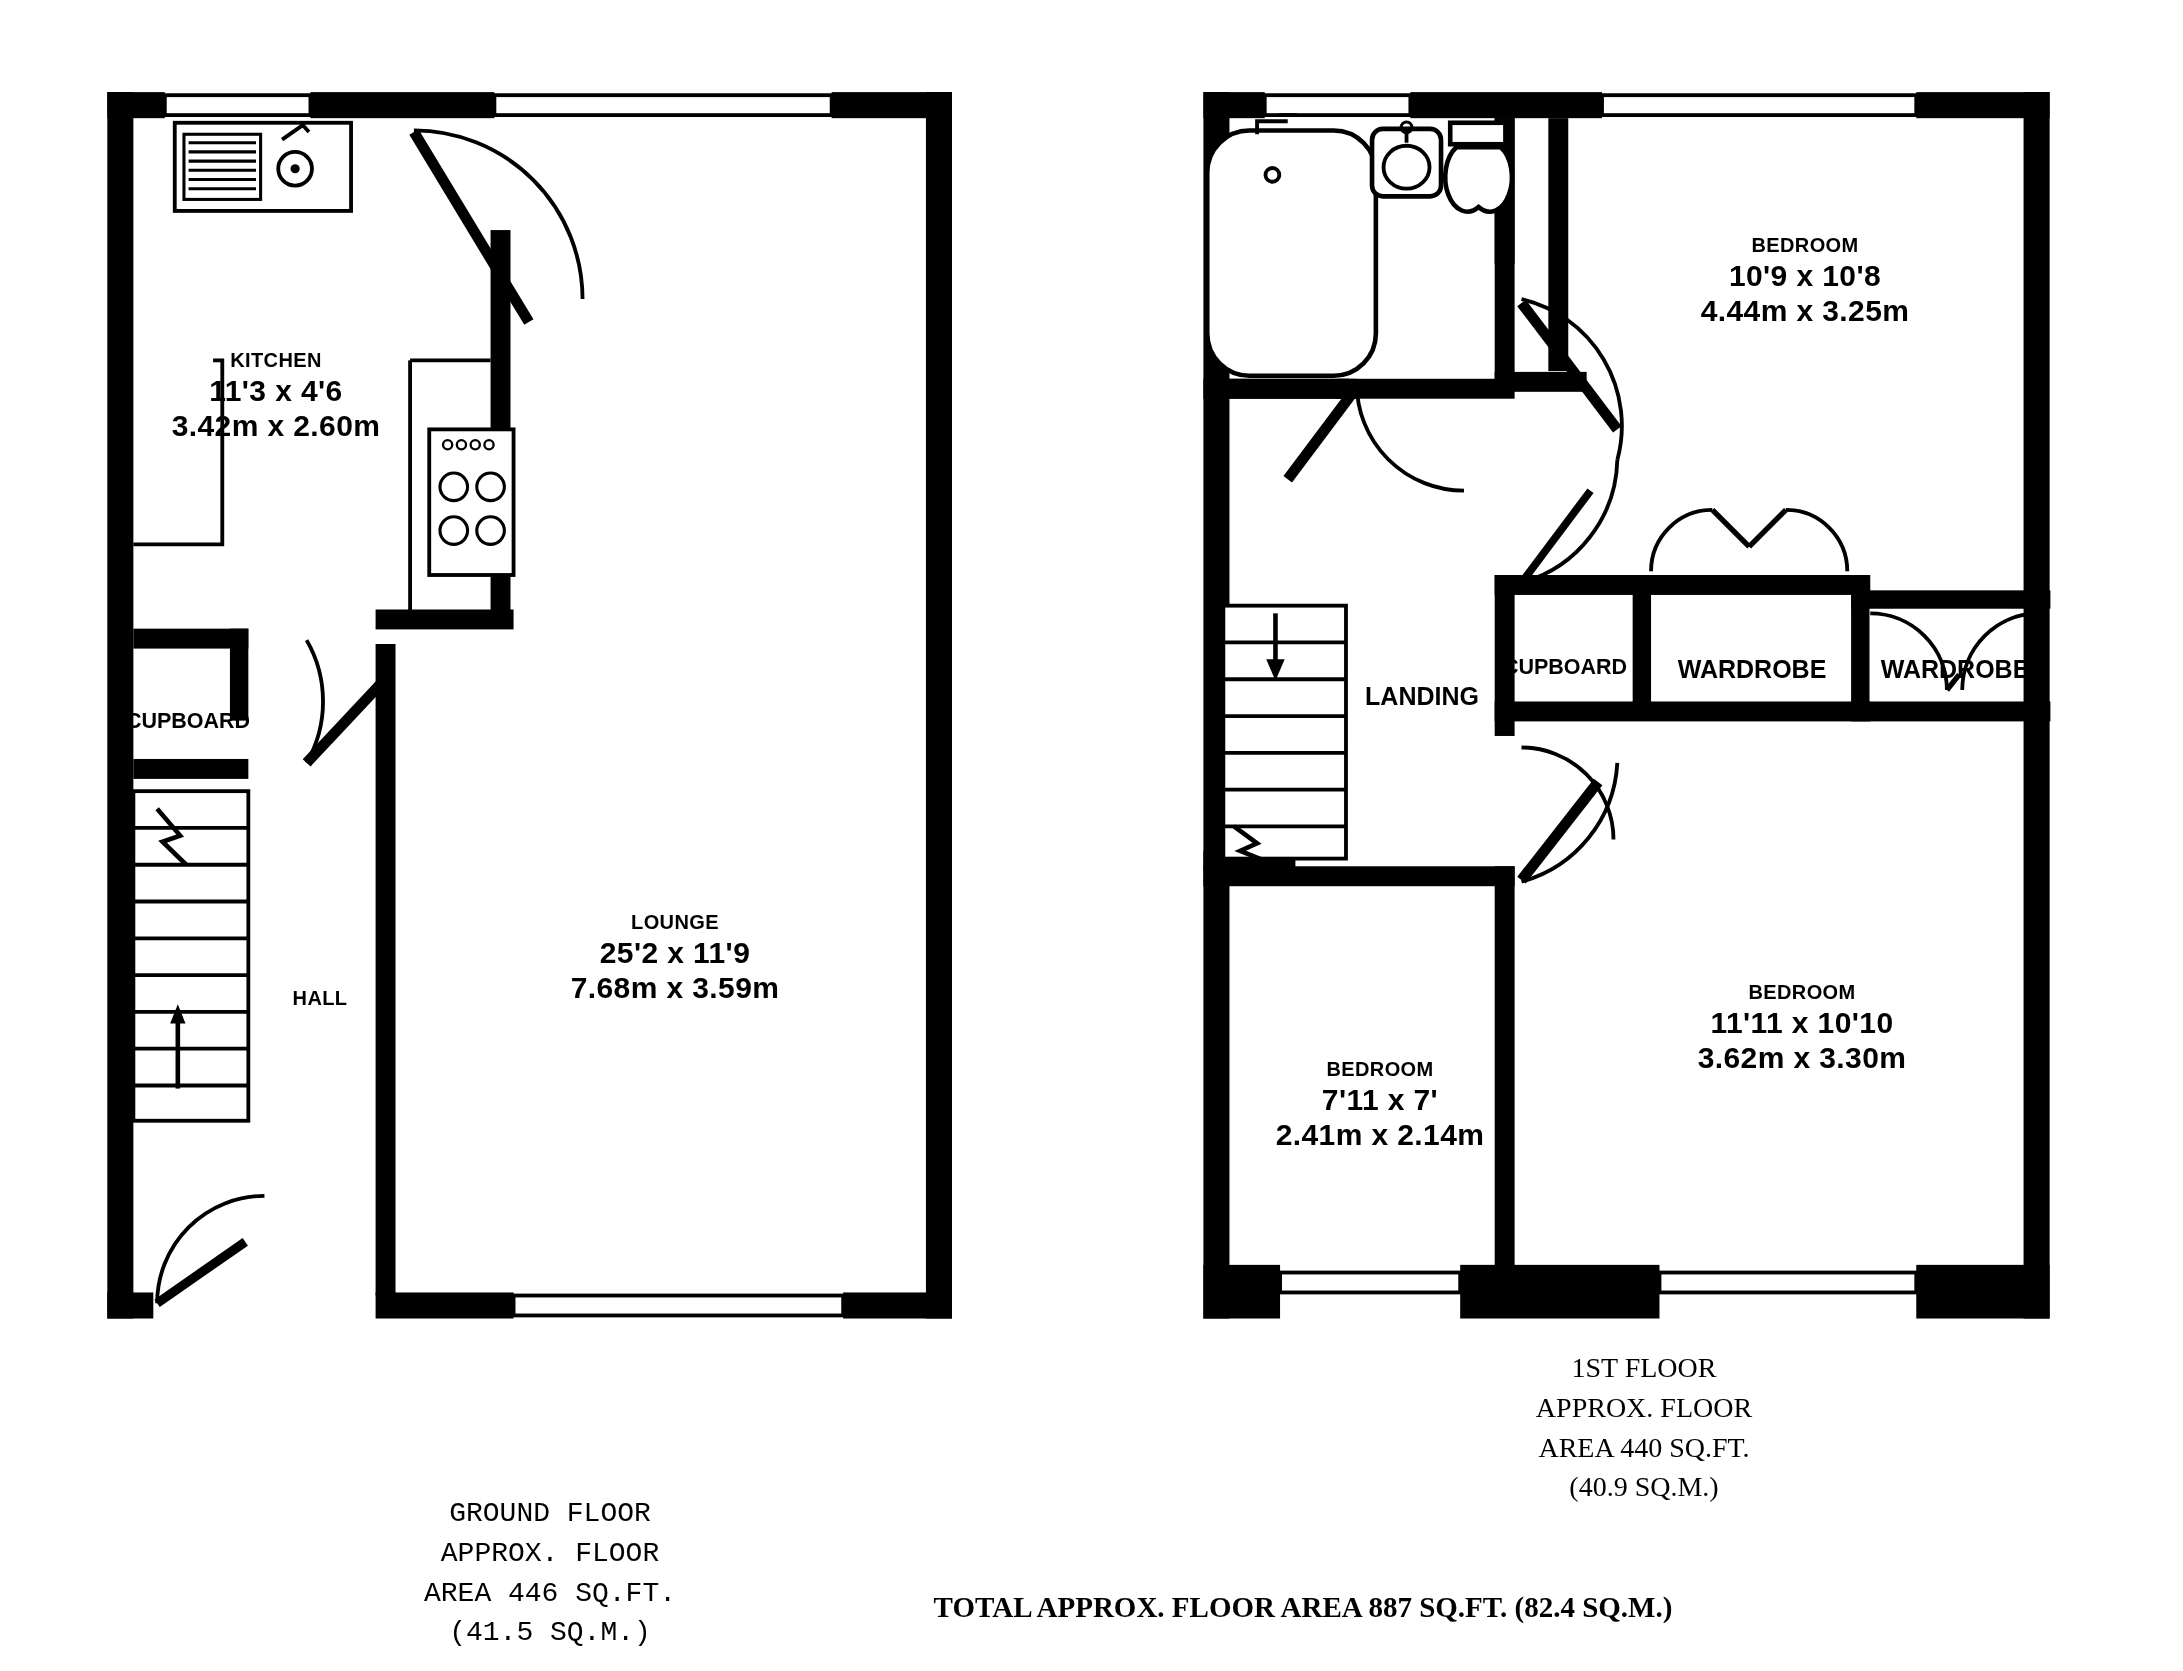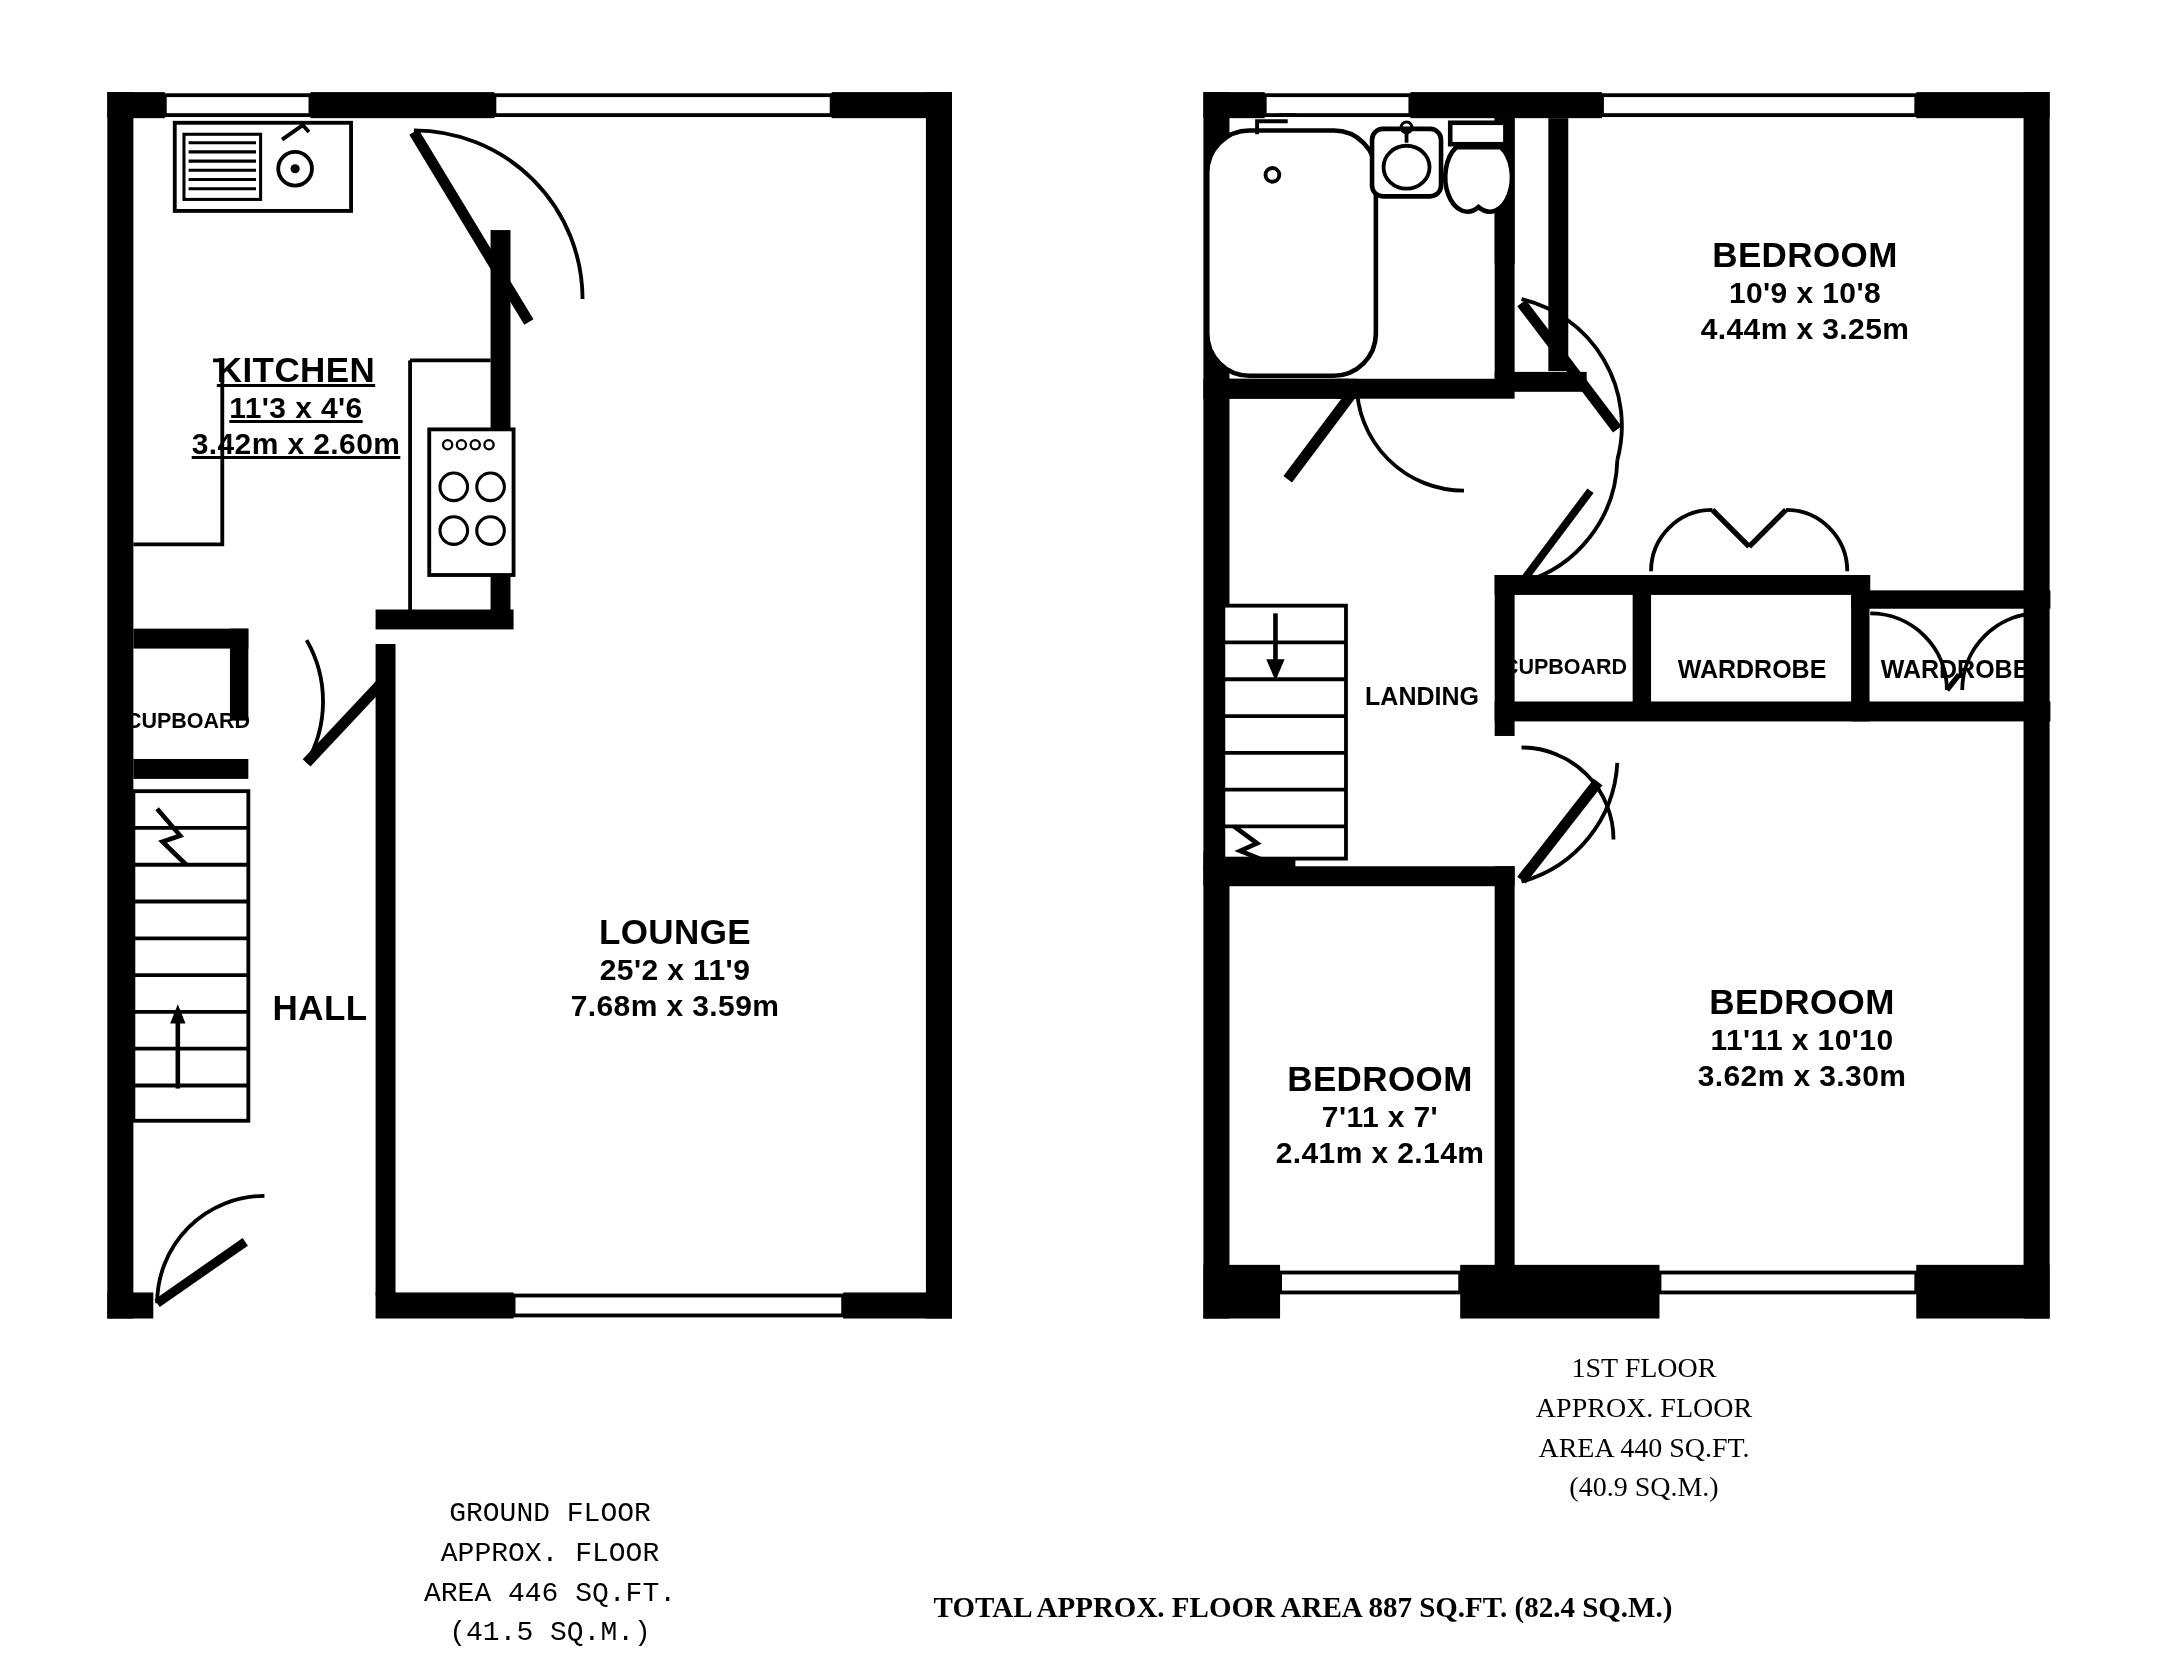--- a/index.html
+++ b/index.html
@@ -28,21 +28,21 @@
     font-weight: bold;
     color: #000;
     white-space: nowrap;
     line-height: 1.18;
   }
   .lbl.room {
     font-size: 31px;
     letter-spacing: 0.4px;
   }
   .lbl.room .name {
-    font-size: 35px;
+    font-size: 20px;
     display: block;
   }
   .lbl.room .dim {
     font-size: 30px;
     display: block;
   }
   .lbl.small {
     font-size: 21.5px;
     font-weight: bold;
   }
@@ -259,21 +259,21 @@
       <path d="M2330,665 A80,80 0 0 1 2410,745"></path>
       <path d="M2440,800 A100,100 0 0 1 2540,900"></path>
       <path d="M2560,900 A100,100 0 0 1 2660,800"></path>
       <line x1="2234" y1="665" x2="2282" y2="713" stroke-width="7"></line>
       <line x1="2282" y1="713" x2="2330" y2="665" stroke-width="7"></line>
       <line x1="2540" y1="900" x2="2556" y2="880" stroke-width="7"></line>
     </g>
   </g>
 </svg>
 
-<div class="lbl room center-x" style="left:296px; top:349px;text-decoration:underline;">
+<div class="lbl room center-x" style="left:276px; top:349px;">
   <span class="name">KITCHEN</span>
   <span class="dim">11'3 x 4'6</span>
   <span class="dim">3.42m x 2.60m</span>
 </div>
 
 <div class="lbl room center-x" style="left:675px; top:911px;">
   <span class="name">LOUNGE</span>
   <span class="dim">25'2 x 11'9</span>
   <span class="dim">7.68m x 3.59m</span>
 </div>

